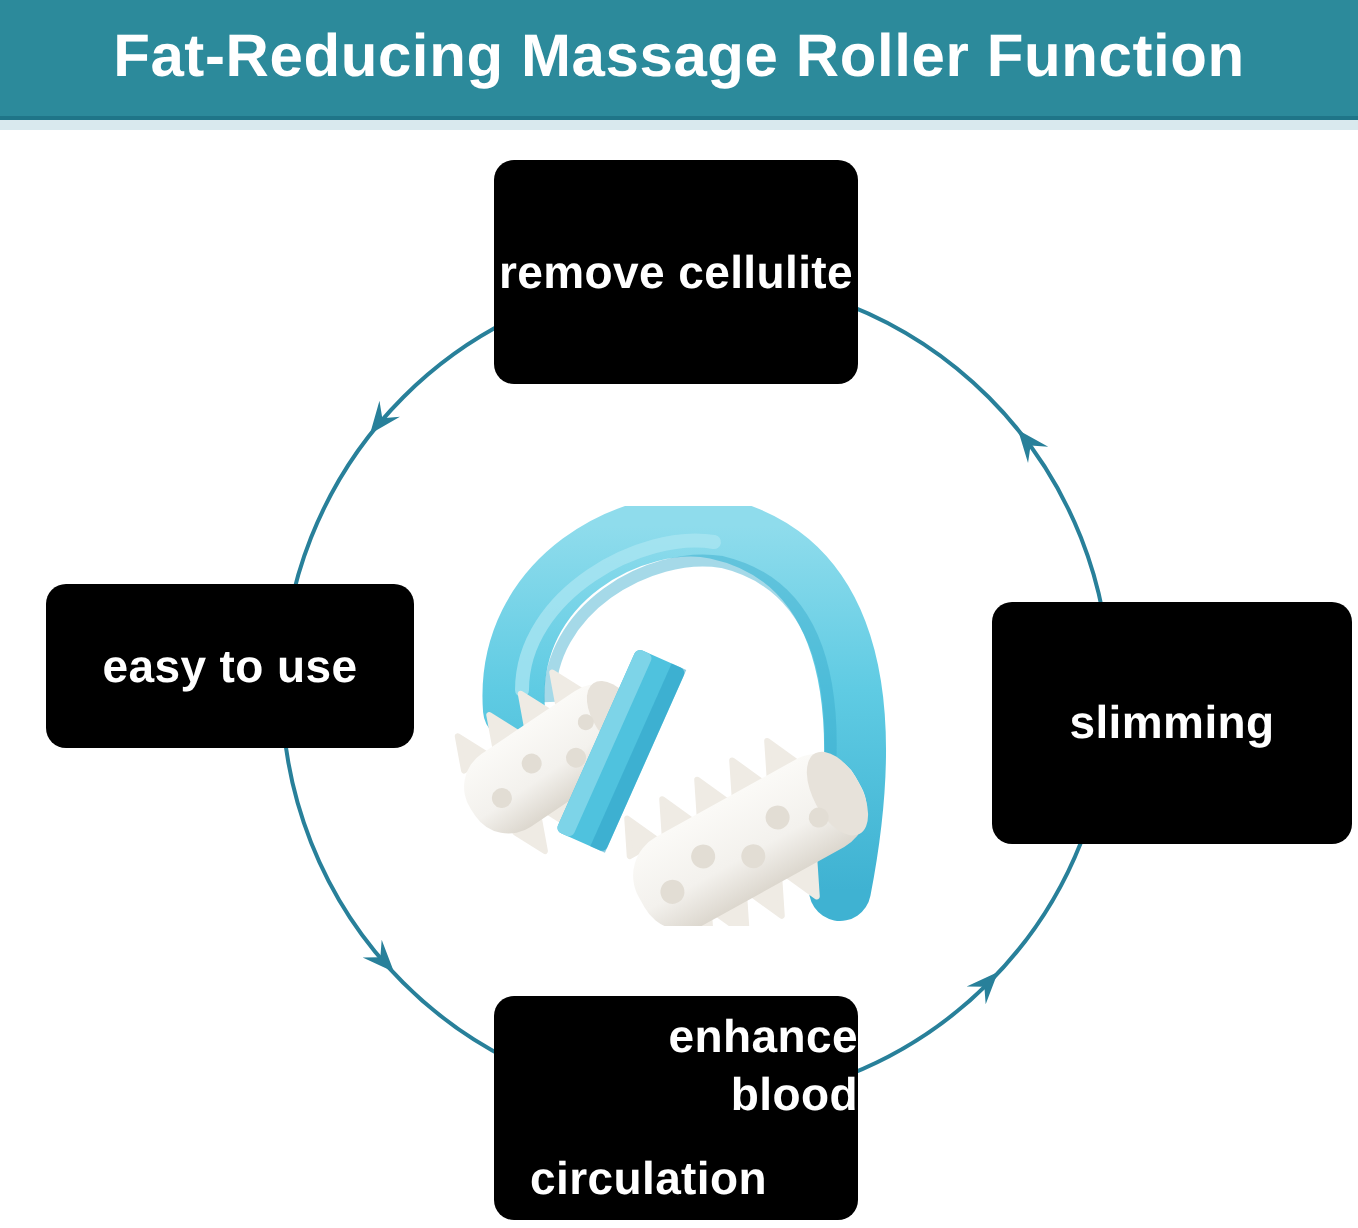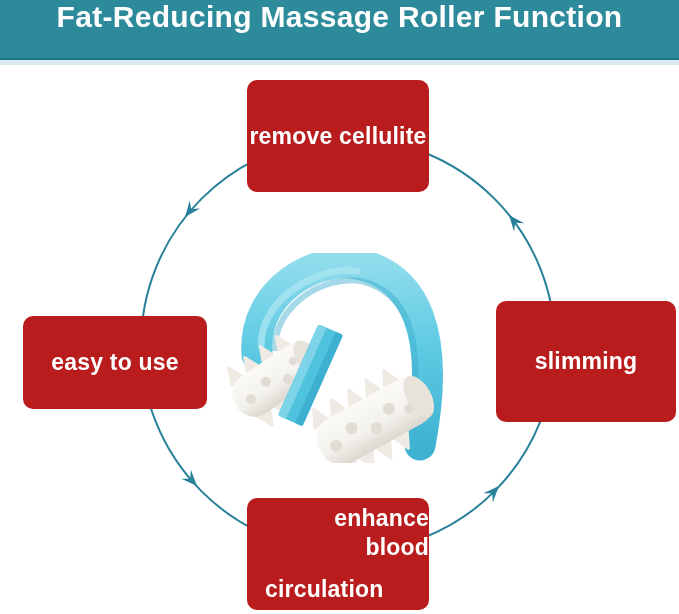--- a/index.html
+++ b/index.html
@@ -15,50 +15,51 @@
   
   .banner {
     position: absolute;
     left: 0; top: 0;
     width: 100%;
     height: 58px;
     background: #2C8A9B;
     border-bottom: 2px solid #1F7588;
     box-shadow: 0 5px 0 #D9E9EE;
     display: flex;
+    align-items: center;
     justify-content: center;
   }
   .banner .title {
     margin: 0;
     color: #ffffff;
     font-size: 30px;
     font-weight: 700;
     letter-spacing: 0.3px;
     white-space: nowrap;
   }
 
   
   .cycle-svg { position: absolute; left: 0; top: 0; }
 
   
   .feature-box {
     position: absolute;
-    background: #b91c1c;
+    background: #000000;
     border-radius: 10px;
     color: #ffffff;
     font-size: 23px;
     font-weight: 700;
     letter-spacing: 0.2px;
     display: flex;
     align-items: center;
     justify-content: center;
     text-align: center;
   }
   .box-top    { left: 247px; top:  80px; width: 182px; height: 112px; }
-  .box-left   { left:  23px; top: 316px; width: 184px; height: 93px; }
+  .box-left   { left:  23px; top: 292px; width: 184px; height: 82px; }
   .box-right  { left: 496px; top: 301px; width: 180px; height: 121px; }
   .box-bottom {
     left: 247px; top: 498px; width: 182px; height: 112px;
     flex-direction: column;
     align-items: flex-start;
     justify-content: center;
     padding-left: 18px;
     box-sizing: border-box;
     gap: 14px;
     line-height: 1.25;

